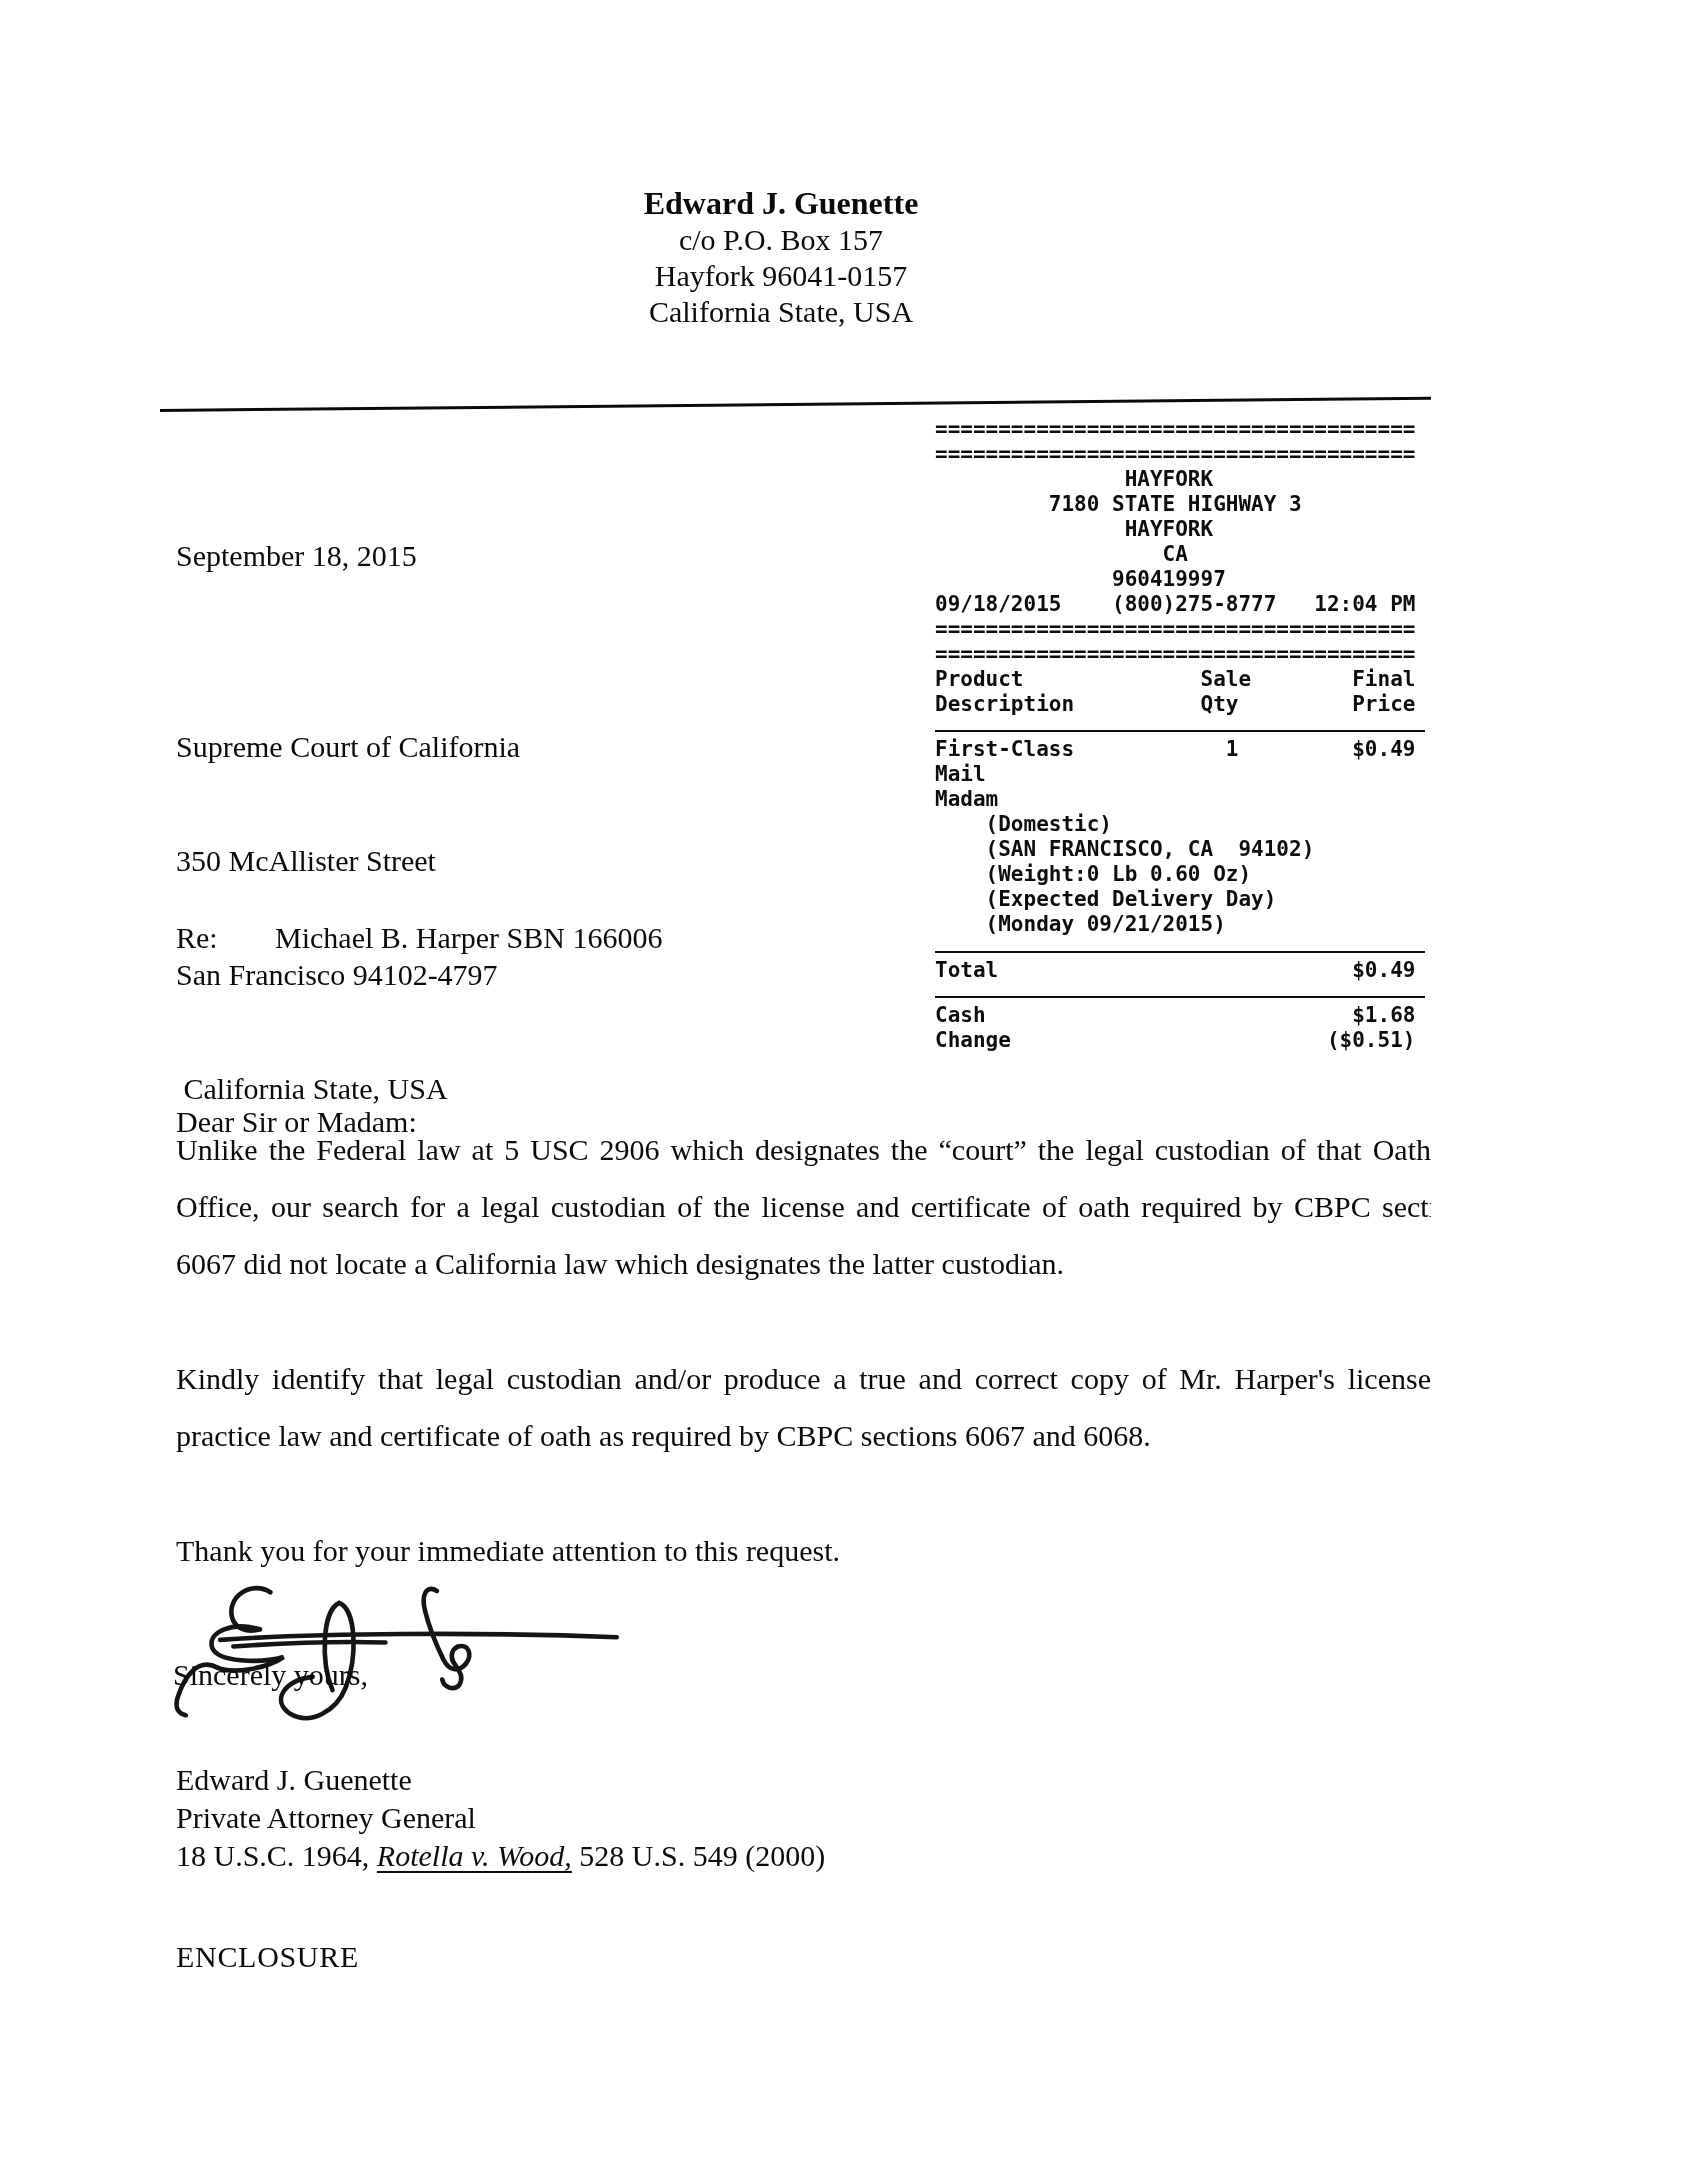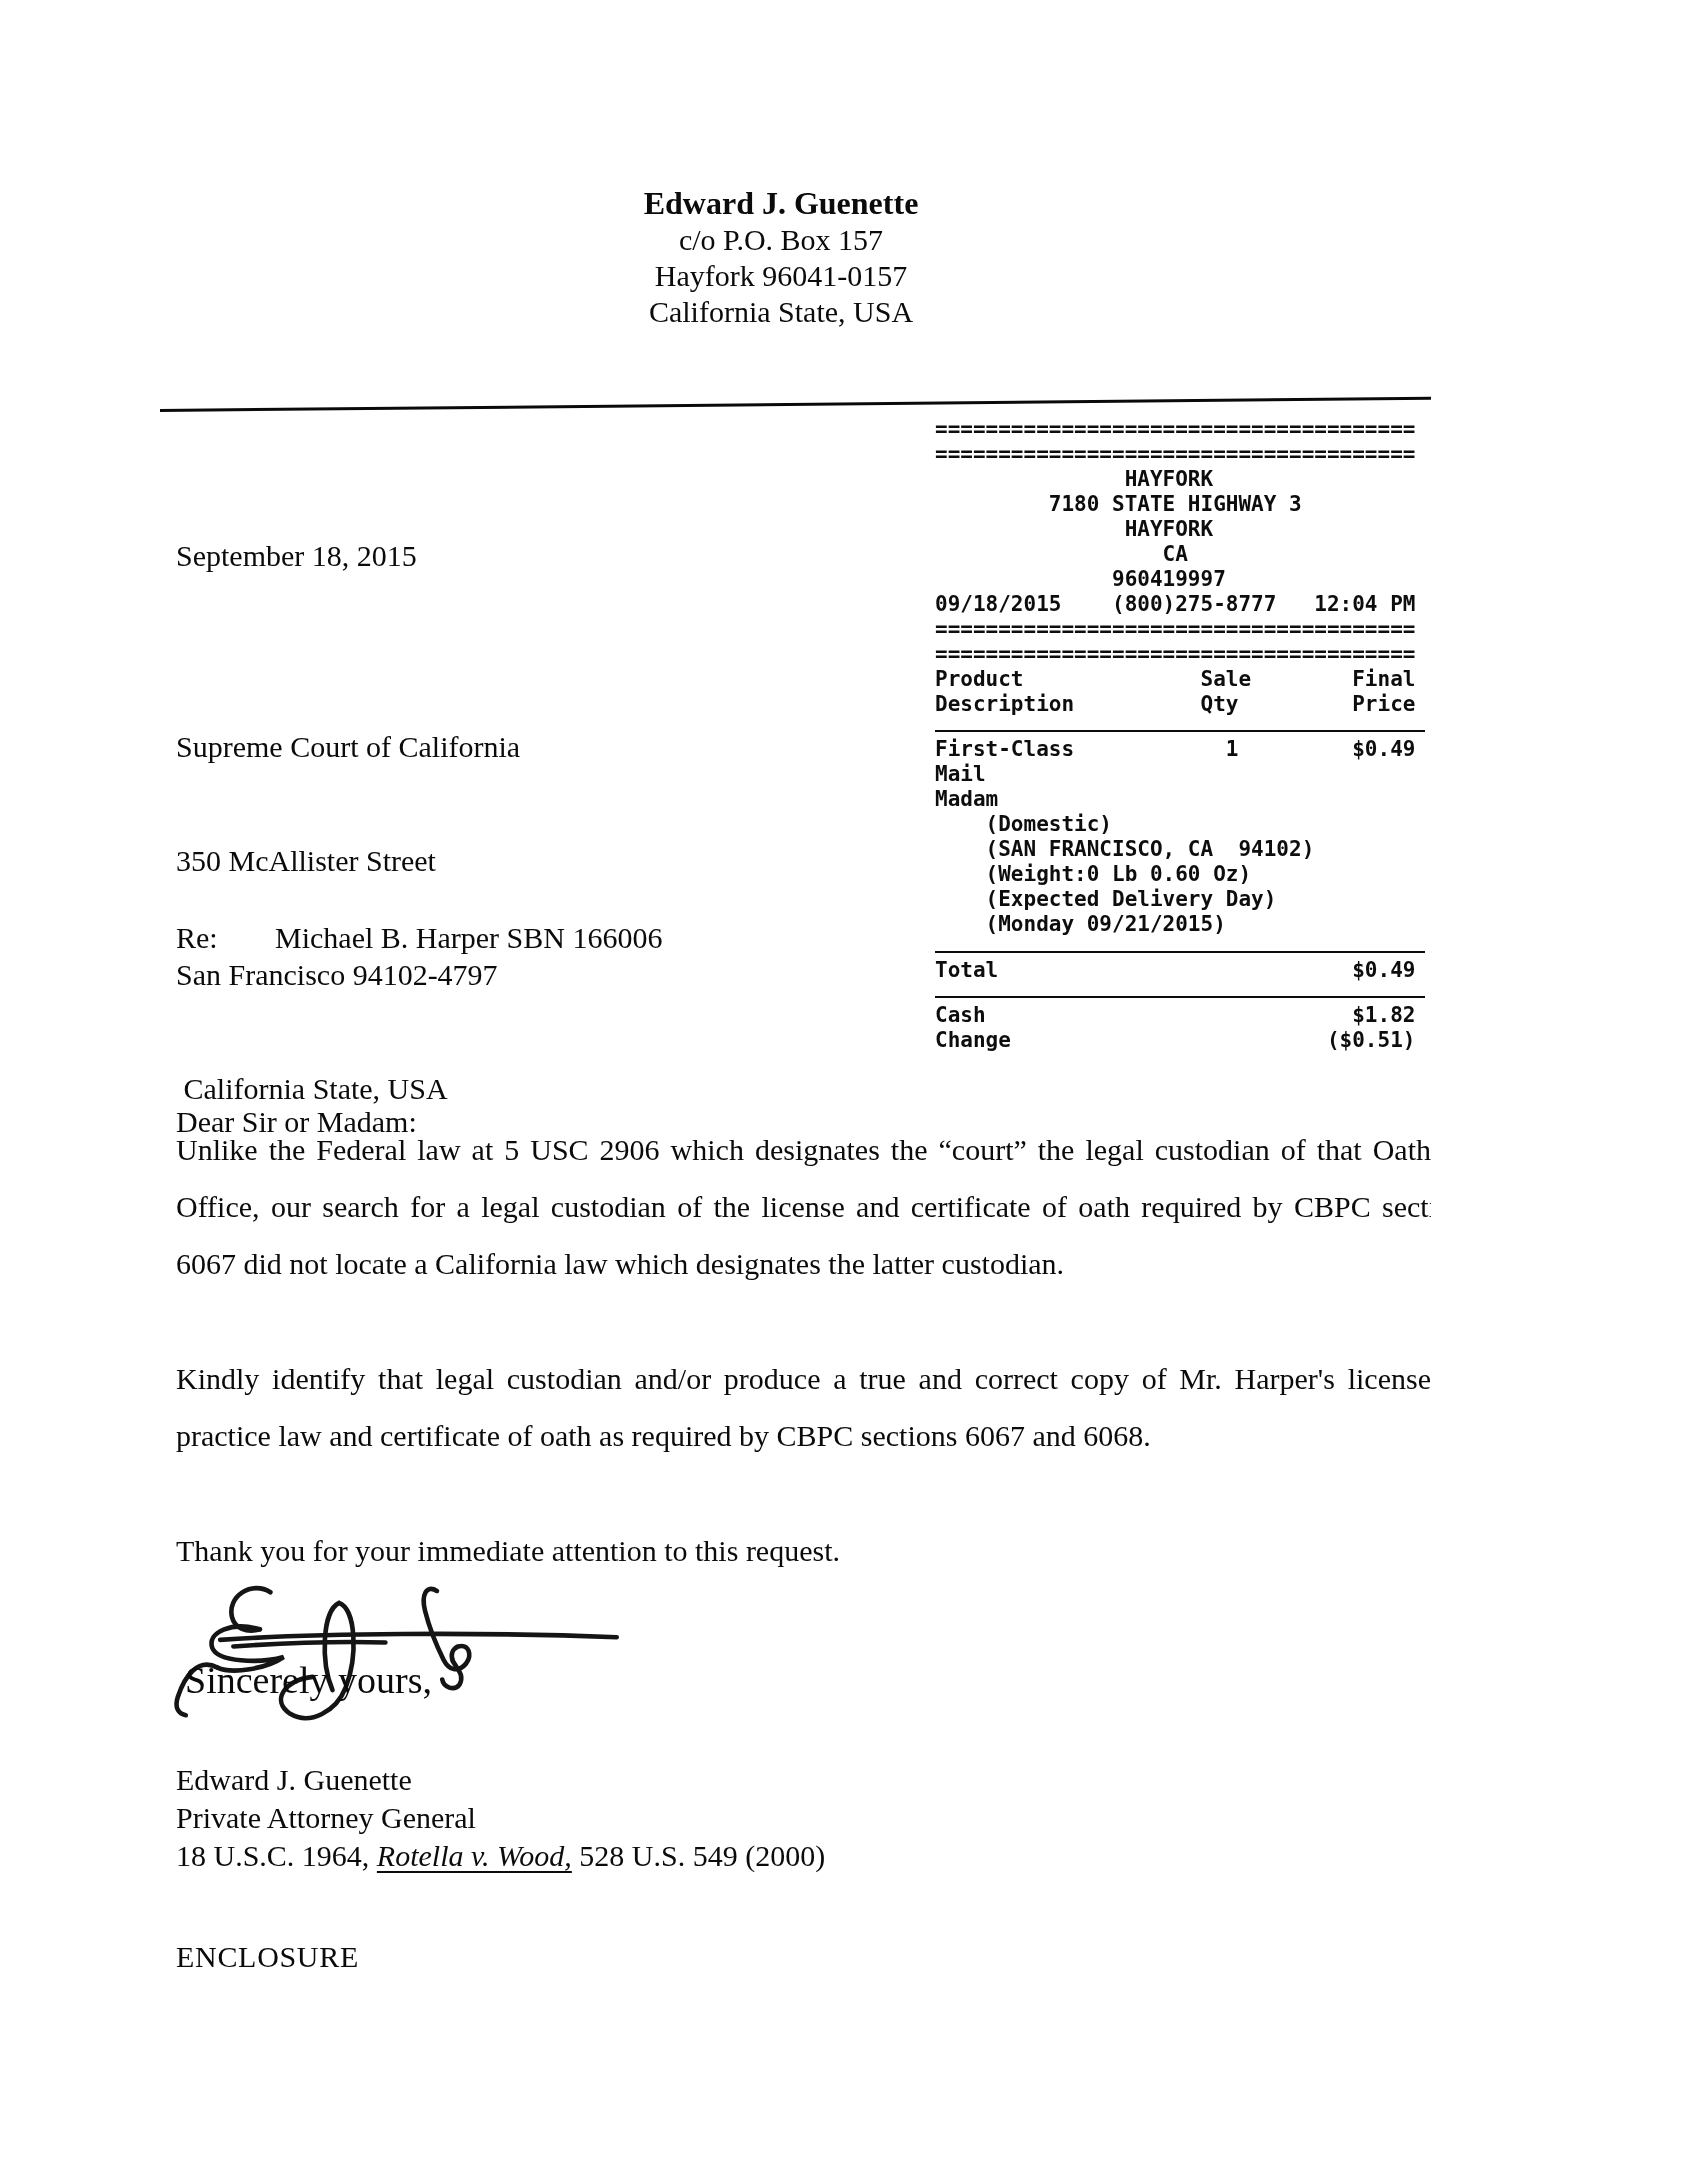--- a/index.html
+++ b/index.html
@@ -61,21 +61,21 @@
     text-align: justify;
   }
   .para1 { top: 1121px; }
   .para2 { top: 1350px; }
 
   .thanks { position: absolute; left: 176px; top: 1534px; font-size: 30px; }
 
   .signature-svg { position: absolute; left: 159px; top: 1583px; }
   .signature-svg path { fill: none; stroke: #151515; stroke-width: 7; stroke-linecap: round; }
 
-  .closing { position: absolute; left: 185px; top: 1658px; font-size: 38px; }
+  .closing { position: absolute; left: 173px; top: 1658px; font-size: 30px; }
 
   .signer {
     position: absolute; left: 176px; top: 1761px;
     font-size: 30px; line-height: 38px;
   }
   .citation-case { text-decoration: underline; text-decoration-thickness: 2px; text-underline-offset: 4.6px; font-style: italic; }
 
   .enclosure { position: absolute; left: 176px; top: 1940px; font-size: 30px; letter-spacing: 0.7px; }
 
   
@@ -127,21 +127,21 @@
         <div class="receipt-line">Mail</div>
         <div class="receipt-line">Madam</div>
         <div class="receipt-line">    (Domestic)</div>
         <div class="receipt-line">    (SAN FRANCISCO, CA  94102)</div>
         <div class="receipt-line">    (Weight:0 Lb 0.60 Oz)</div>
         <div class="receipt-line">    (Expected Delivery Day)</div>
         <div class="receipt-line">    (Monday 09/21/2015)</div>
         <div class="receipt-hr"></div>
         <div class="receipt-line">Total                            $0.49</div>
         <div class="receipt-hr"></div>
-        <div class="receipt-line">Cash                             $1.82</div>
+        <div class="receipt-line">Cash                             $1.68</div>
         <div class="receipt-line">Change                         ($0.51)</div>
       </div>
   </div>
 
   <div class="recipient">
     <div>Supreme Court of California</div>
     <div>350 McAllister Street</div>
     <div>San Francisco 94102-4797</div>
     <div> California State, USA</div>
   </div>

